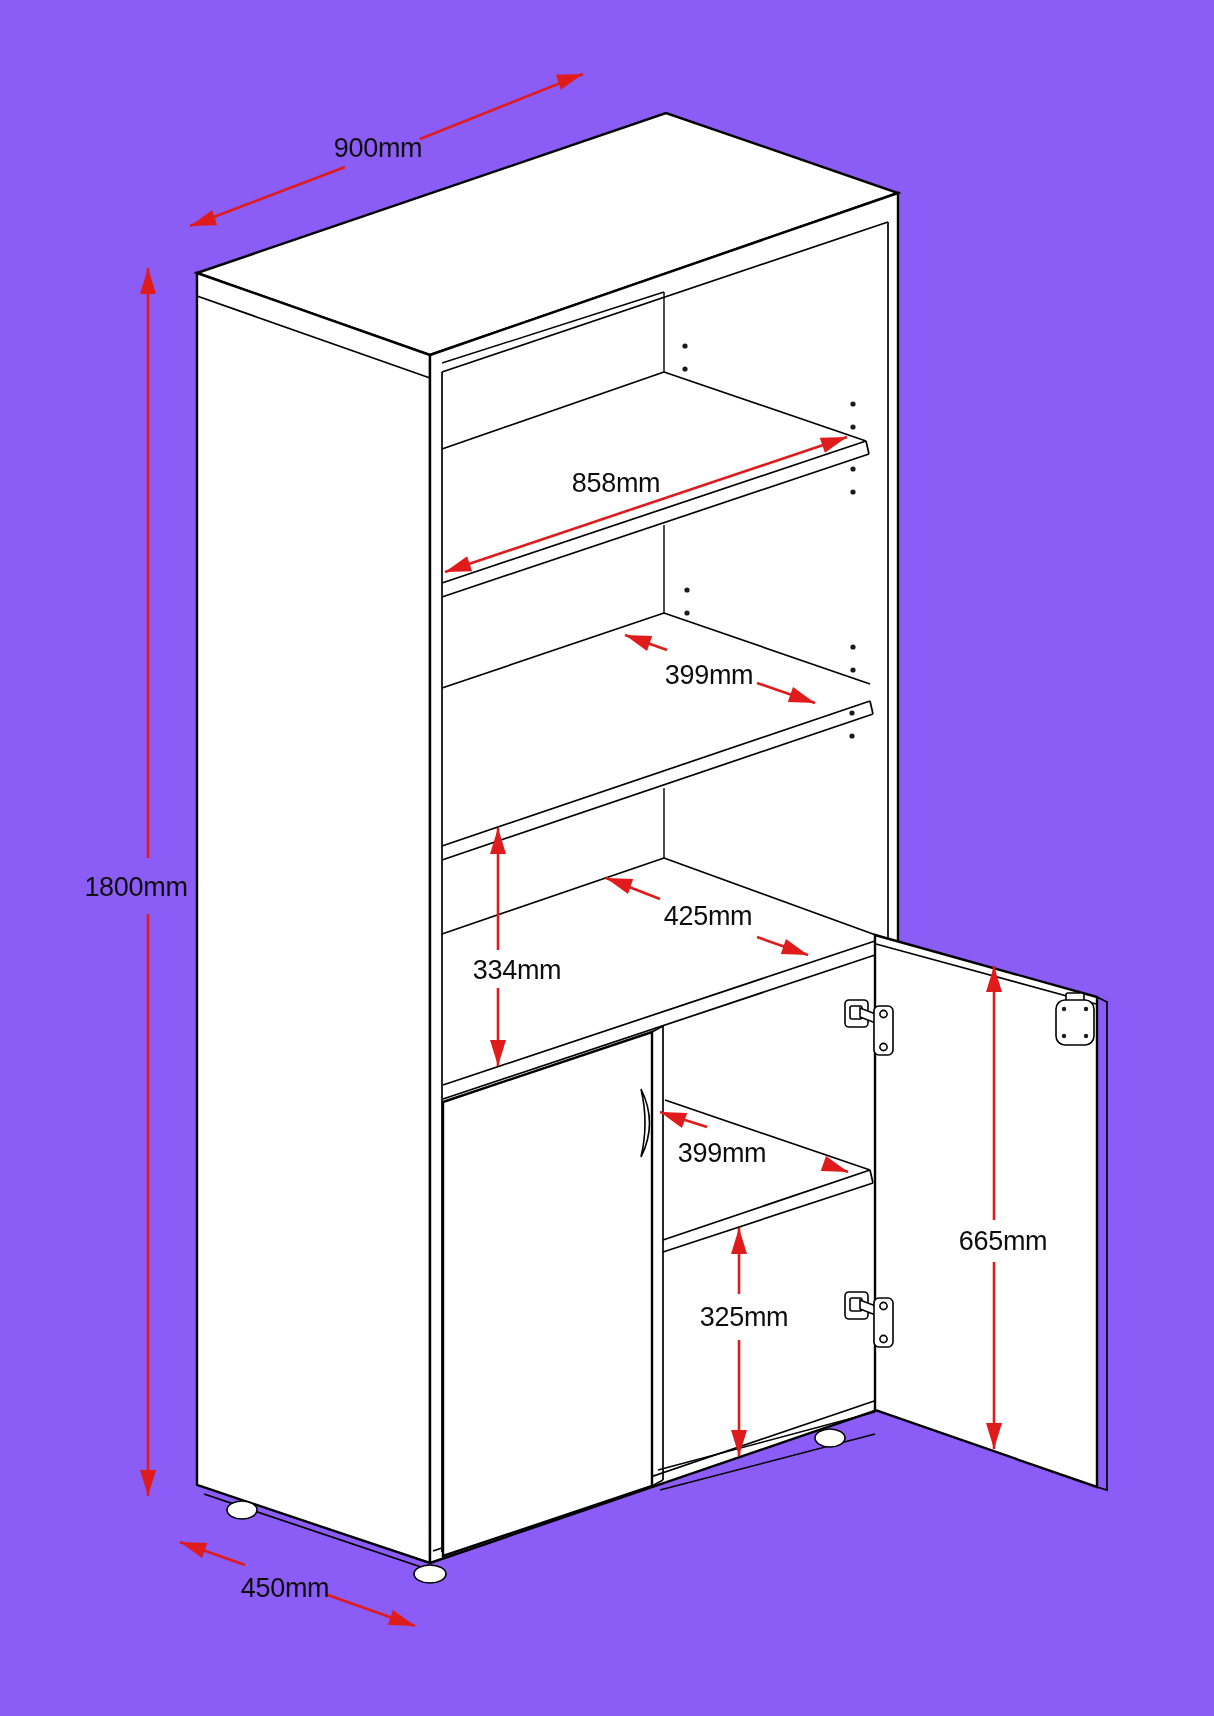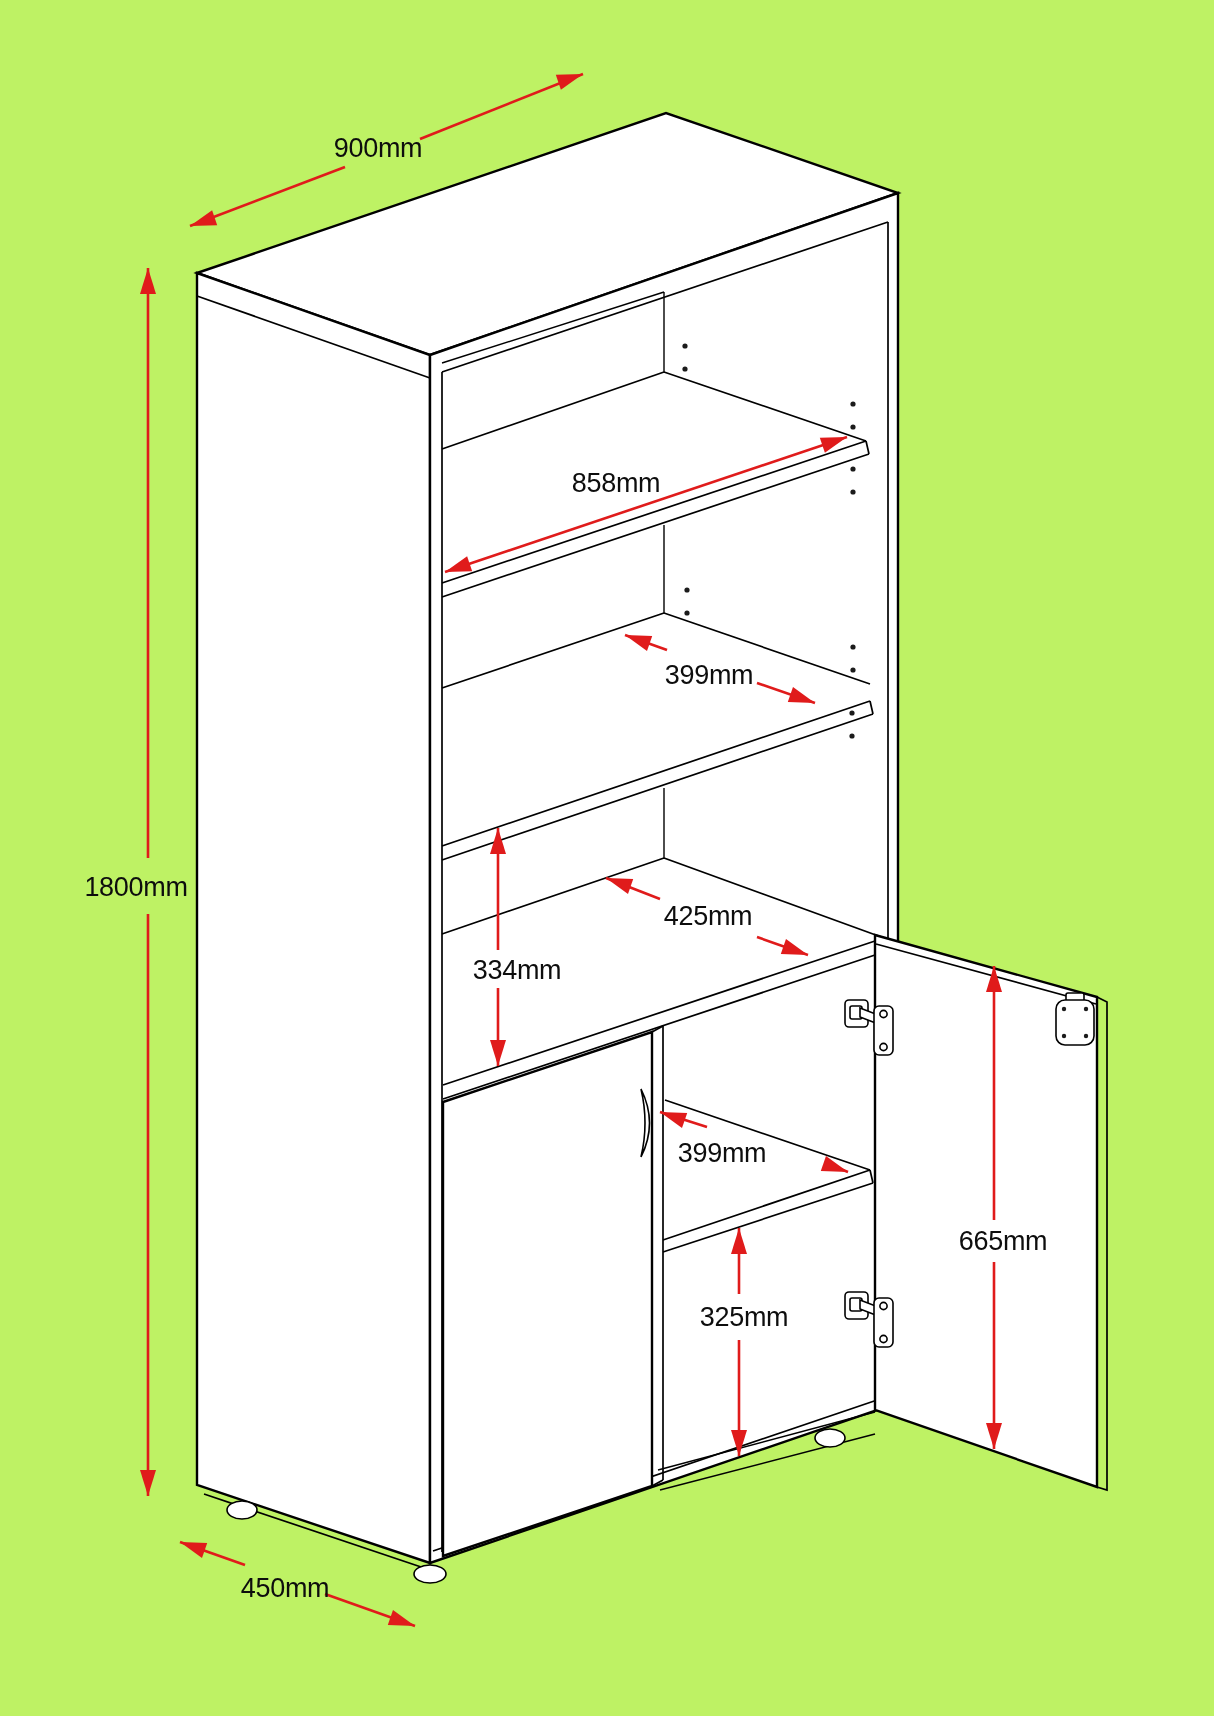--- a/index.html
+++ b/index.html
@@ -1,16 +1,16 @@
 <!DOCTYPE html>
 <html><head>
 <meta charset="utf-8">
 <style>
   html,body{margin:0;padding:0;background:#ffffff;}
-  .stage{width:1214px;height:1716px;position:relative;background:#bef264;
+  .stage{width:1214px;height:1716px;position:relative;background:#8b5cf6;
          font-family:"Liberation Sans", sans-serif;}
   svg{display:block}
   .outline{fill:#ffffff;stroke:#000000;stroke-width:2.4;stroke-linejoin:miter;}
   .edge{fill:none;stroke:#000000;stroke-width:1.7;}
   .thin{fill:none;stroke:#000000;stroke-width:1.4;}
   .hw{fill:#ffffff;stroke:#000000;stroke-width:1.6;}
   .hole{fill:#1b1b1b;stroke:none;}
   .dim-line{fill:none;stroke-width:2.6;stroke-linecap:butt;}
   .dim-head{stroke:none;}
   .dim-text{font-size:27px;fill:#0d0d0d;text-anchor:middle;letter-spacing:-0.3px;}

